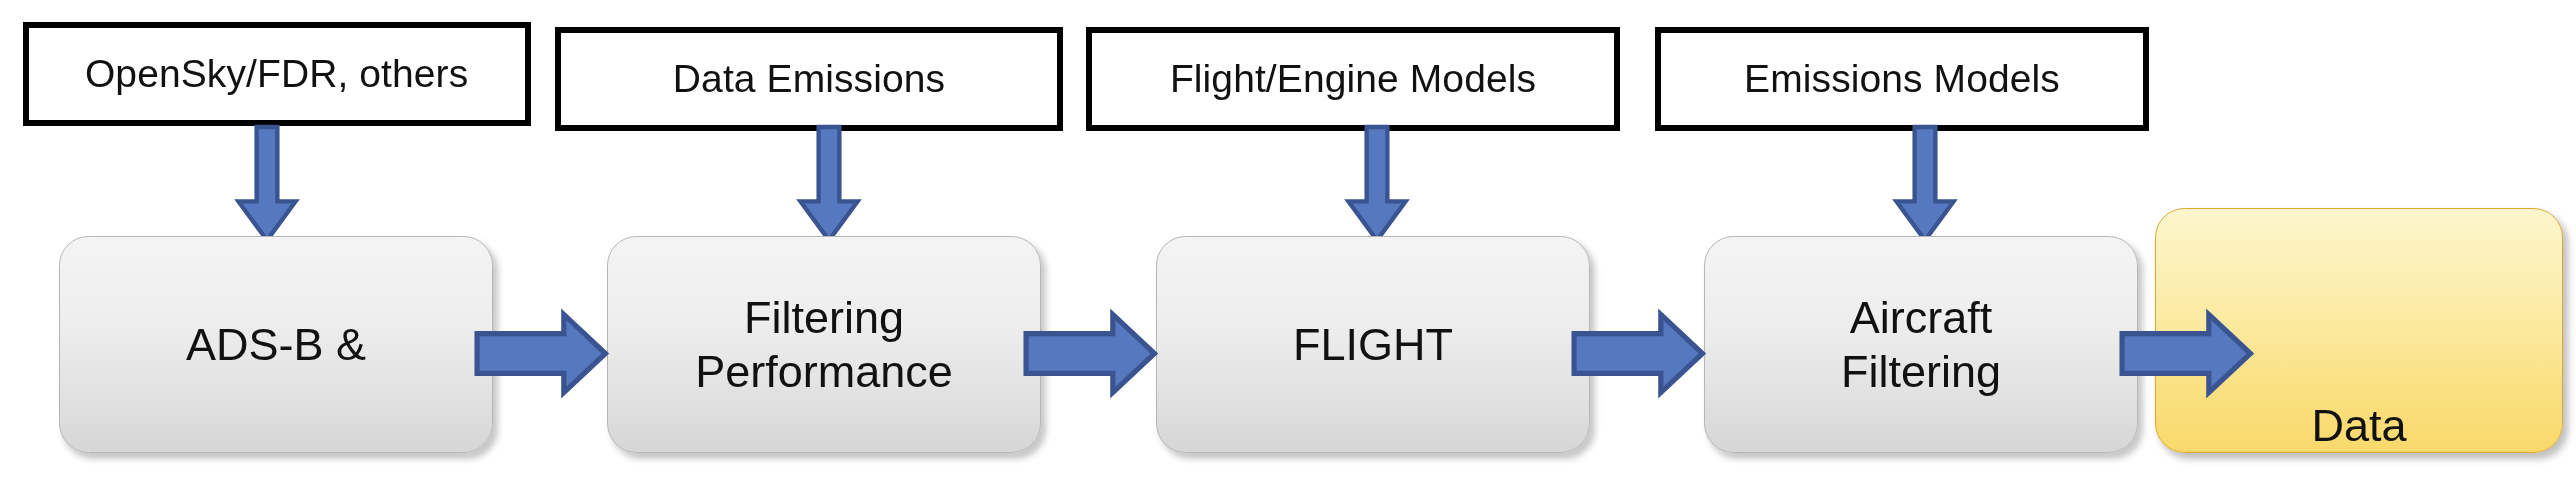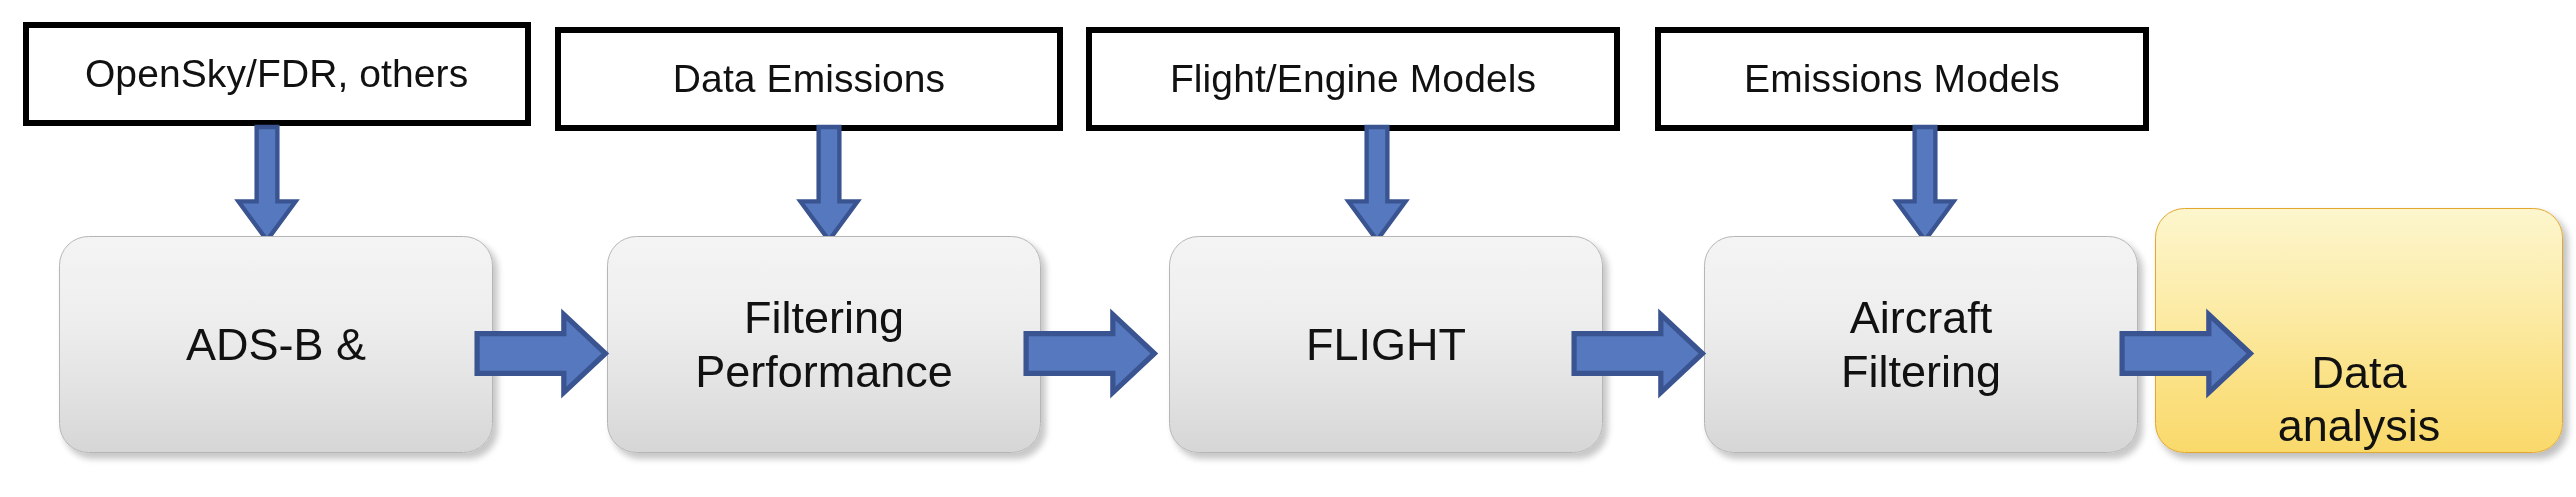--- a/index.html
+++ b/index.html
@@ -145,28 +145,27 @@
 
   <div class="proc-box" style="left:59px; top:236px; width:434px; height:217px;">
     <span class="proc-line">ADS-B &amp;</span>
   </div>
 
   <div class="proc-box" style="left:607px; top:236px; width:434px; height:217px;">
     <span class="proc-line">Filtering</span>
     <span class="proc-line">Performance</span>
   </div>
 
-  <div class="proc-box" style="left:1156px; top:236px; width:434px; height:217px;margin-left:13px;">
+  <div class="proc-box" style="left:1156px; top:236px; width:434px; height:217px;">
     <span class="proc-line">FLIGHT</span>
   </div>
 
   <div class="proc-box" style="left:1704px; top:236px; width:434px; height:217px;">
     <span class="proc-line">Aircraft</span>
     <span class="proc-line">Filtering</span>
   </div>
 
   <div class="proc-box accent" style="left:2155px; top:208px; width:408px; height:245px;justify-content:flex-end;">
     <span class="proc-line">Data</span>
-    <span class="proc-line">analysis</span>
   </div>
 
 </div>
 
 
 </body></html>

